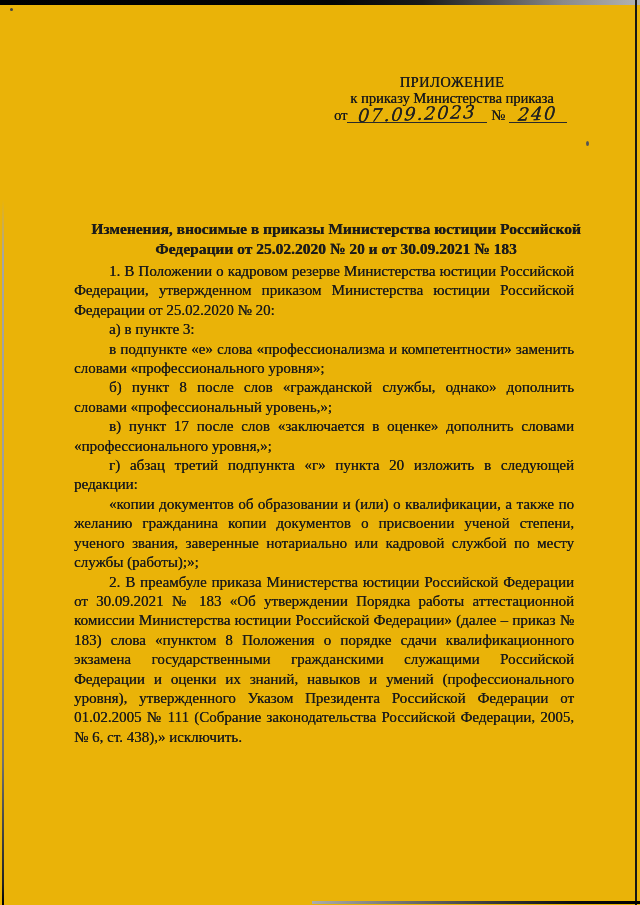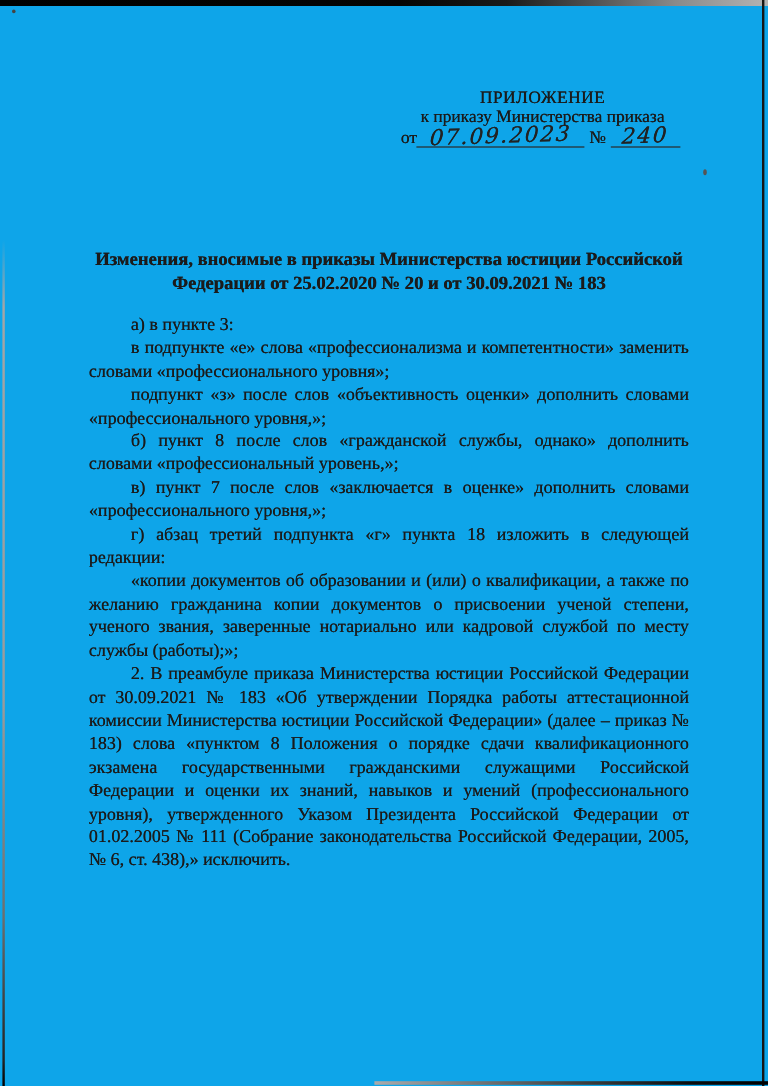--- a/index.html
+++ b/index.html
@@ -4,21 +4,21 @@
 <style>
   html, body {
     margin: 0;
     padding: 0;
     background: #ffffff;
   }
   .page {
     position: relative;
     width: 640px;
     height: 905px;
-    background: #0ea5e9;
+    background: #eab308;
     overflow: hidden;
     font-family: "Liberation Serif", serif;
     color: #1b1b1b;
   }
 
   
   .scan-edge-top {
     position: absolute;
     top: 0; left: 0;
     width: 640px; height: 5px;
@@ -90,21 +90,21 @@
     transform: rotate(-2deg) skewX(-6deg);
     color: #222;
     white-space: nowrap;
   }
 
   
   .doc-title {
     position: absolute;
     top: 207px; left: 72px;
     width: 504px;
-    margin: 0;
+    margin: 12px;
     font-size: 15.5px;
     font-weight: bold;
     line-height: 20px;
     text-align: center;
     text-shadow: 0.3px 0 0 currentColor;
   }
 
   
   .doc-body {
     position: absolute;
@@ -134,23 +134,23 @@
 
   <div class="header-block">
     <div class="header-caps">ПРИЛОЖЕНИЕ</div>
     <div>к приказу Министерства приказа</div>
     <div class="date-line"><span>от</span><span class="hw-slot hw-slot-date"><span class="handwriting">07.09.2023</span></span> <span>№</span> <span class="hw-slot hw-slot-num"><span class="handwriting">240</span></span></div>
   </div>
 
   <h1 class="doc-title">Изменения, вносимые в приказы Министерства юстиции Российской Федерации от 25.02.2020 № 20 и от 30.09.2021 № 183</h1>
 
   <div class="doc-body">
+    <p>1. В Положении о кадровом резерве Министерства юстиции Российской Федерации, утвержденном приказом Министерства юстиции Российской Федерации от 25.02.2020 № 20:</p>
     <p>а) в пункте 3:</p>
     <p>в подпункте «е» слова «профессионализма и компетентности» заменить словами «профессионального уровня»;</p>
-    <p>подпункт «з» после слов «объективность оценки» дополнить словами «профессионального уровня,»;</p>
     <p>б) пункт 8 после слов «гражданской службы, однако» дополнить словами «профессиональный уровень,»;</p>
-    <p>в) пункт 7 после слов «заключается в оценке» дополнить словами «профессионального уровня,»;</p>
-    <p>г) абзац третий подпункта «г» пункта 18 изложить в следующей редакции:</p>
+    <p>в) пункт 17 после слов «заключается в оценке» дополнить словами «профессионального уровня,»;</p>
+    <p>г) абзац третий подпункта «г» пункта 20 изложить в следующей редакции:</p>
     <p>«копии документов об образовании и (или) о квалификации, а также по желанию гражданина копии документов о присвоении ученой степени, ученого звания, заверенные нотариально или кадровой службой по месту службы (работы);»;</p>
     <p>2. В преамбуле приказа Министерства юстиции Российской Федерации от 30.09.2021 № 183 «Об утверждении Порядка работы аттестационной комиссии Министерства юстиции Российской Федерации» (далее – приказ № 183) слова «пунктом 8 Положения о порядке сдачи квалификационного экзамена государственными гражданскими служащими Российской Федерации и оценки их знаний, навыков и умений (профессионального уровня), утвержденного Указом Президента Российской Федерации от 01.02.2005 № 111 (Собрание законодательства Российской Федерации, 2005, № 6, ст. 438),» исключить.</p>
   </div>
 
 </div>
 
 </body></html>

